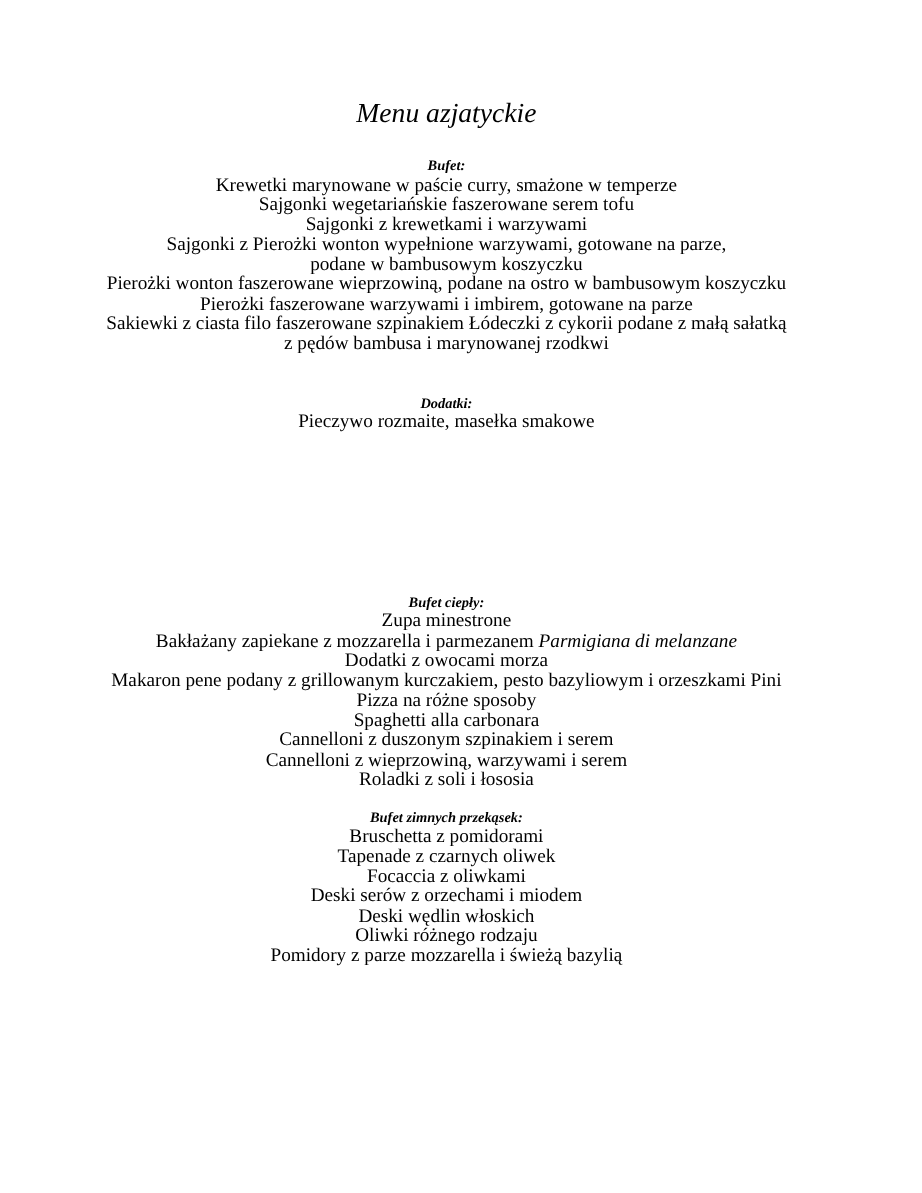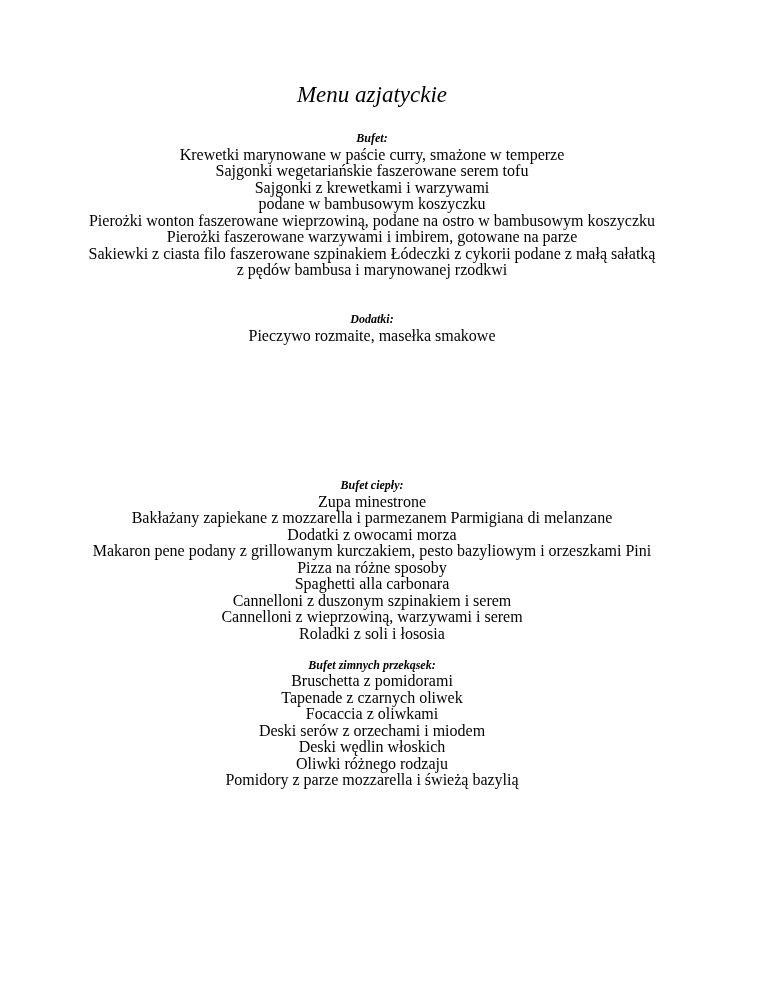--- a/index.html
+++ b/index.html
@@ -34,39 +34,41 @@
     font-size: 12px;
     line-height: 16.5px;
     font-style: italic;
     font-weight: bold;
   }
   .menu-line {
     font-size: 16px;
     line-height: 16.5px;
   }
   .menu-line .it {
+    font-style: italic;
   }
   .group-dodatki   { margin-top: 32.5px; }
   .section-italian { margin-top: 133px; }
   .group-cold      { margin-top: 14.5px; }
 </style>
 </head>
 <body>
 
 <div class="page">
 
   <section class="section-asian">
     <h1 class="menu-title">Menu azjatyckie</h1>
 
     <div class="group group-bufet">
       <h2 class="group-heading">Bufet:</h2>
       <div class="items">
           <div class="menu-line"><span>Krewetki marynowane w paście curry, smażone w temperze</span></div>
           <div class="menu-line"><span>Sajgonki wegetariańskie faszerowane serem tofu</span></div>
           <div class="menu-line"><span>Sajgonki z krewetkami i warzywami</span></div>
+          <div class="menu-line"><span>Sajgonki z Pierożki wonton wypełnione warzywami, gotowane na parze,</span></div>
           <div class="menu-line"><span>podane w bambusowym koszyczku</span></div>
           <div class="menu-line"><span>Pierożki wonton faszerowane wieprzowiną, podane na ostro w bambusowym koszyczku</span></div>
           <div class="menu-line"><span>Pierożki faszerowane warzywami i imbirem, gotowane na parze</span></div>
           <div class="menu-line"><span>Sakiewki z ciasta filo faszerowane szpinakiem Łódeczki z cykorii podane z małą sałatką</span></div>
           <div class="menu-line"><span>z pędów bambusa i marynowanej rzodkwi</span></div>
         </div>
     </div>
 
     <div class="group group-dodatki">
       <h2 class="group-heading">Dodatki:</h2>

